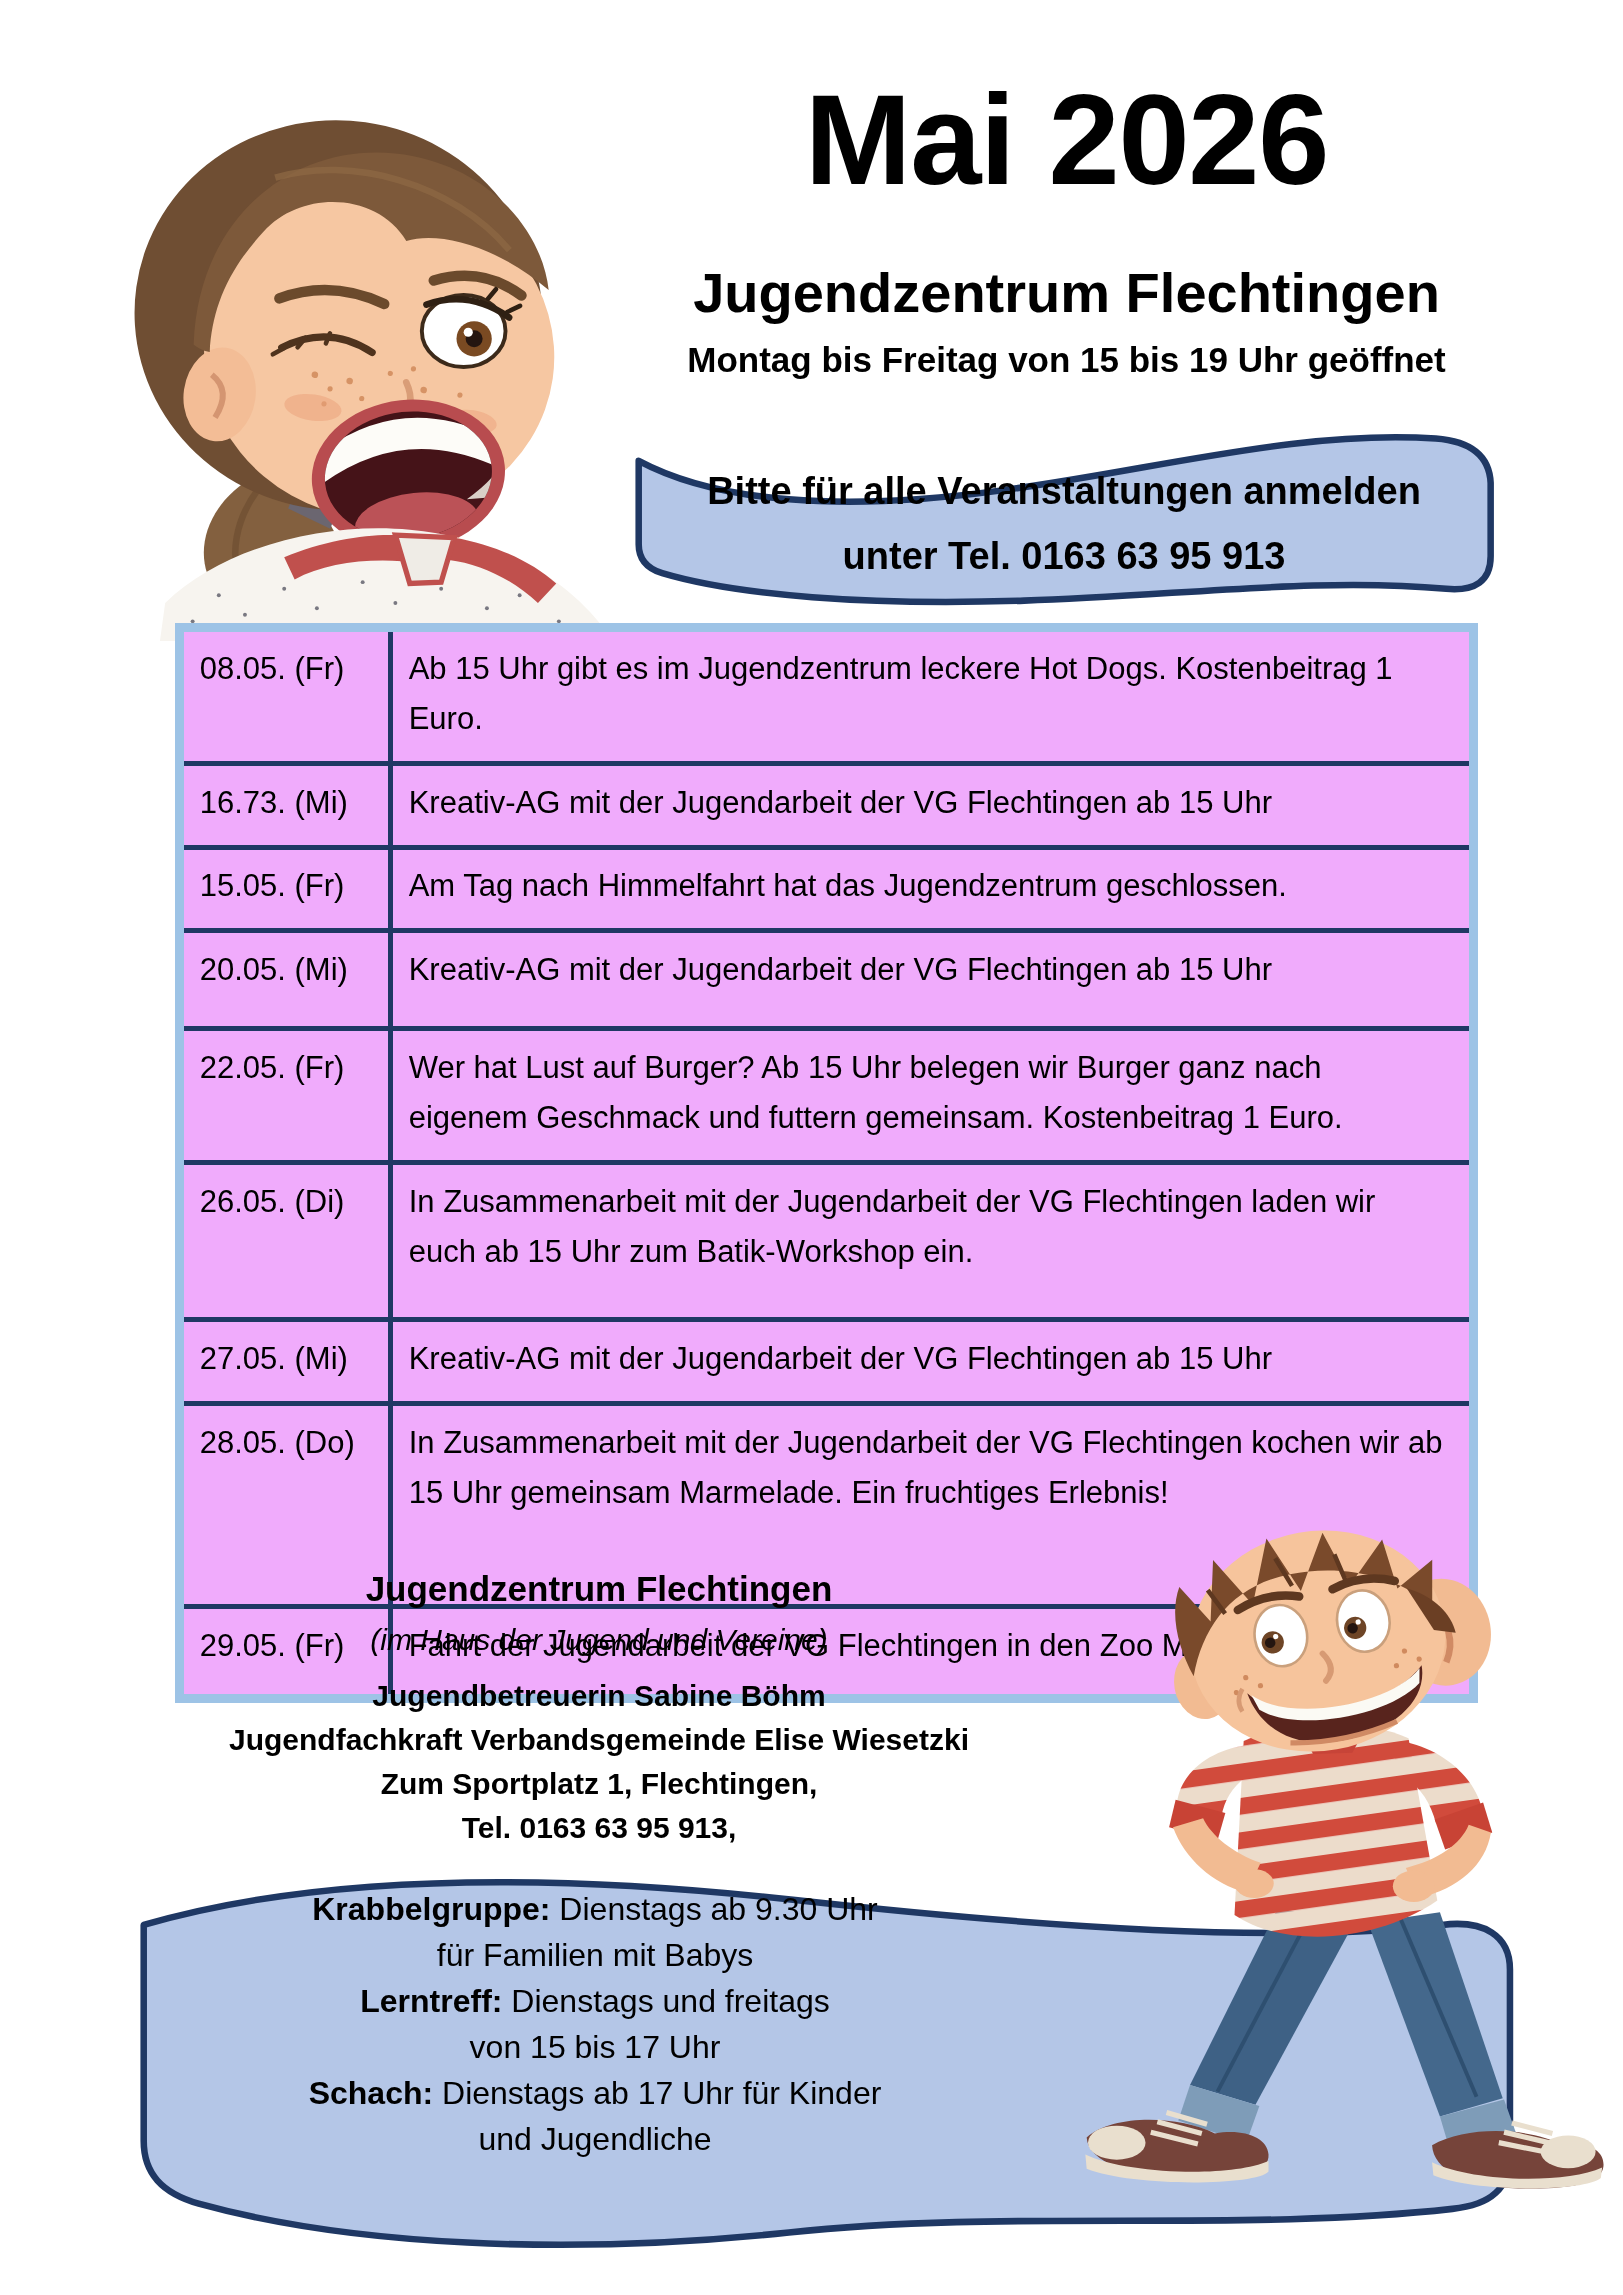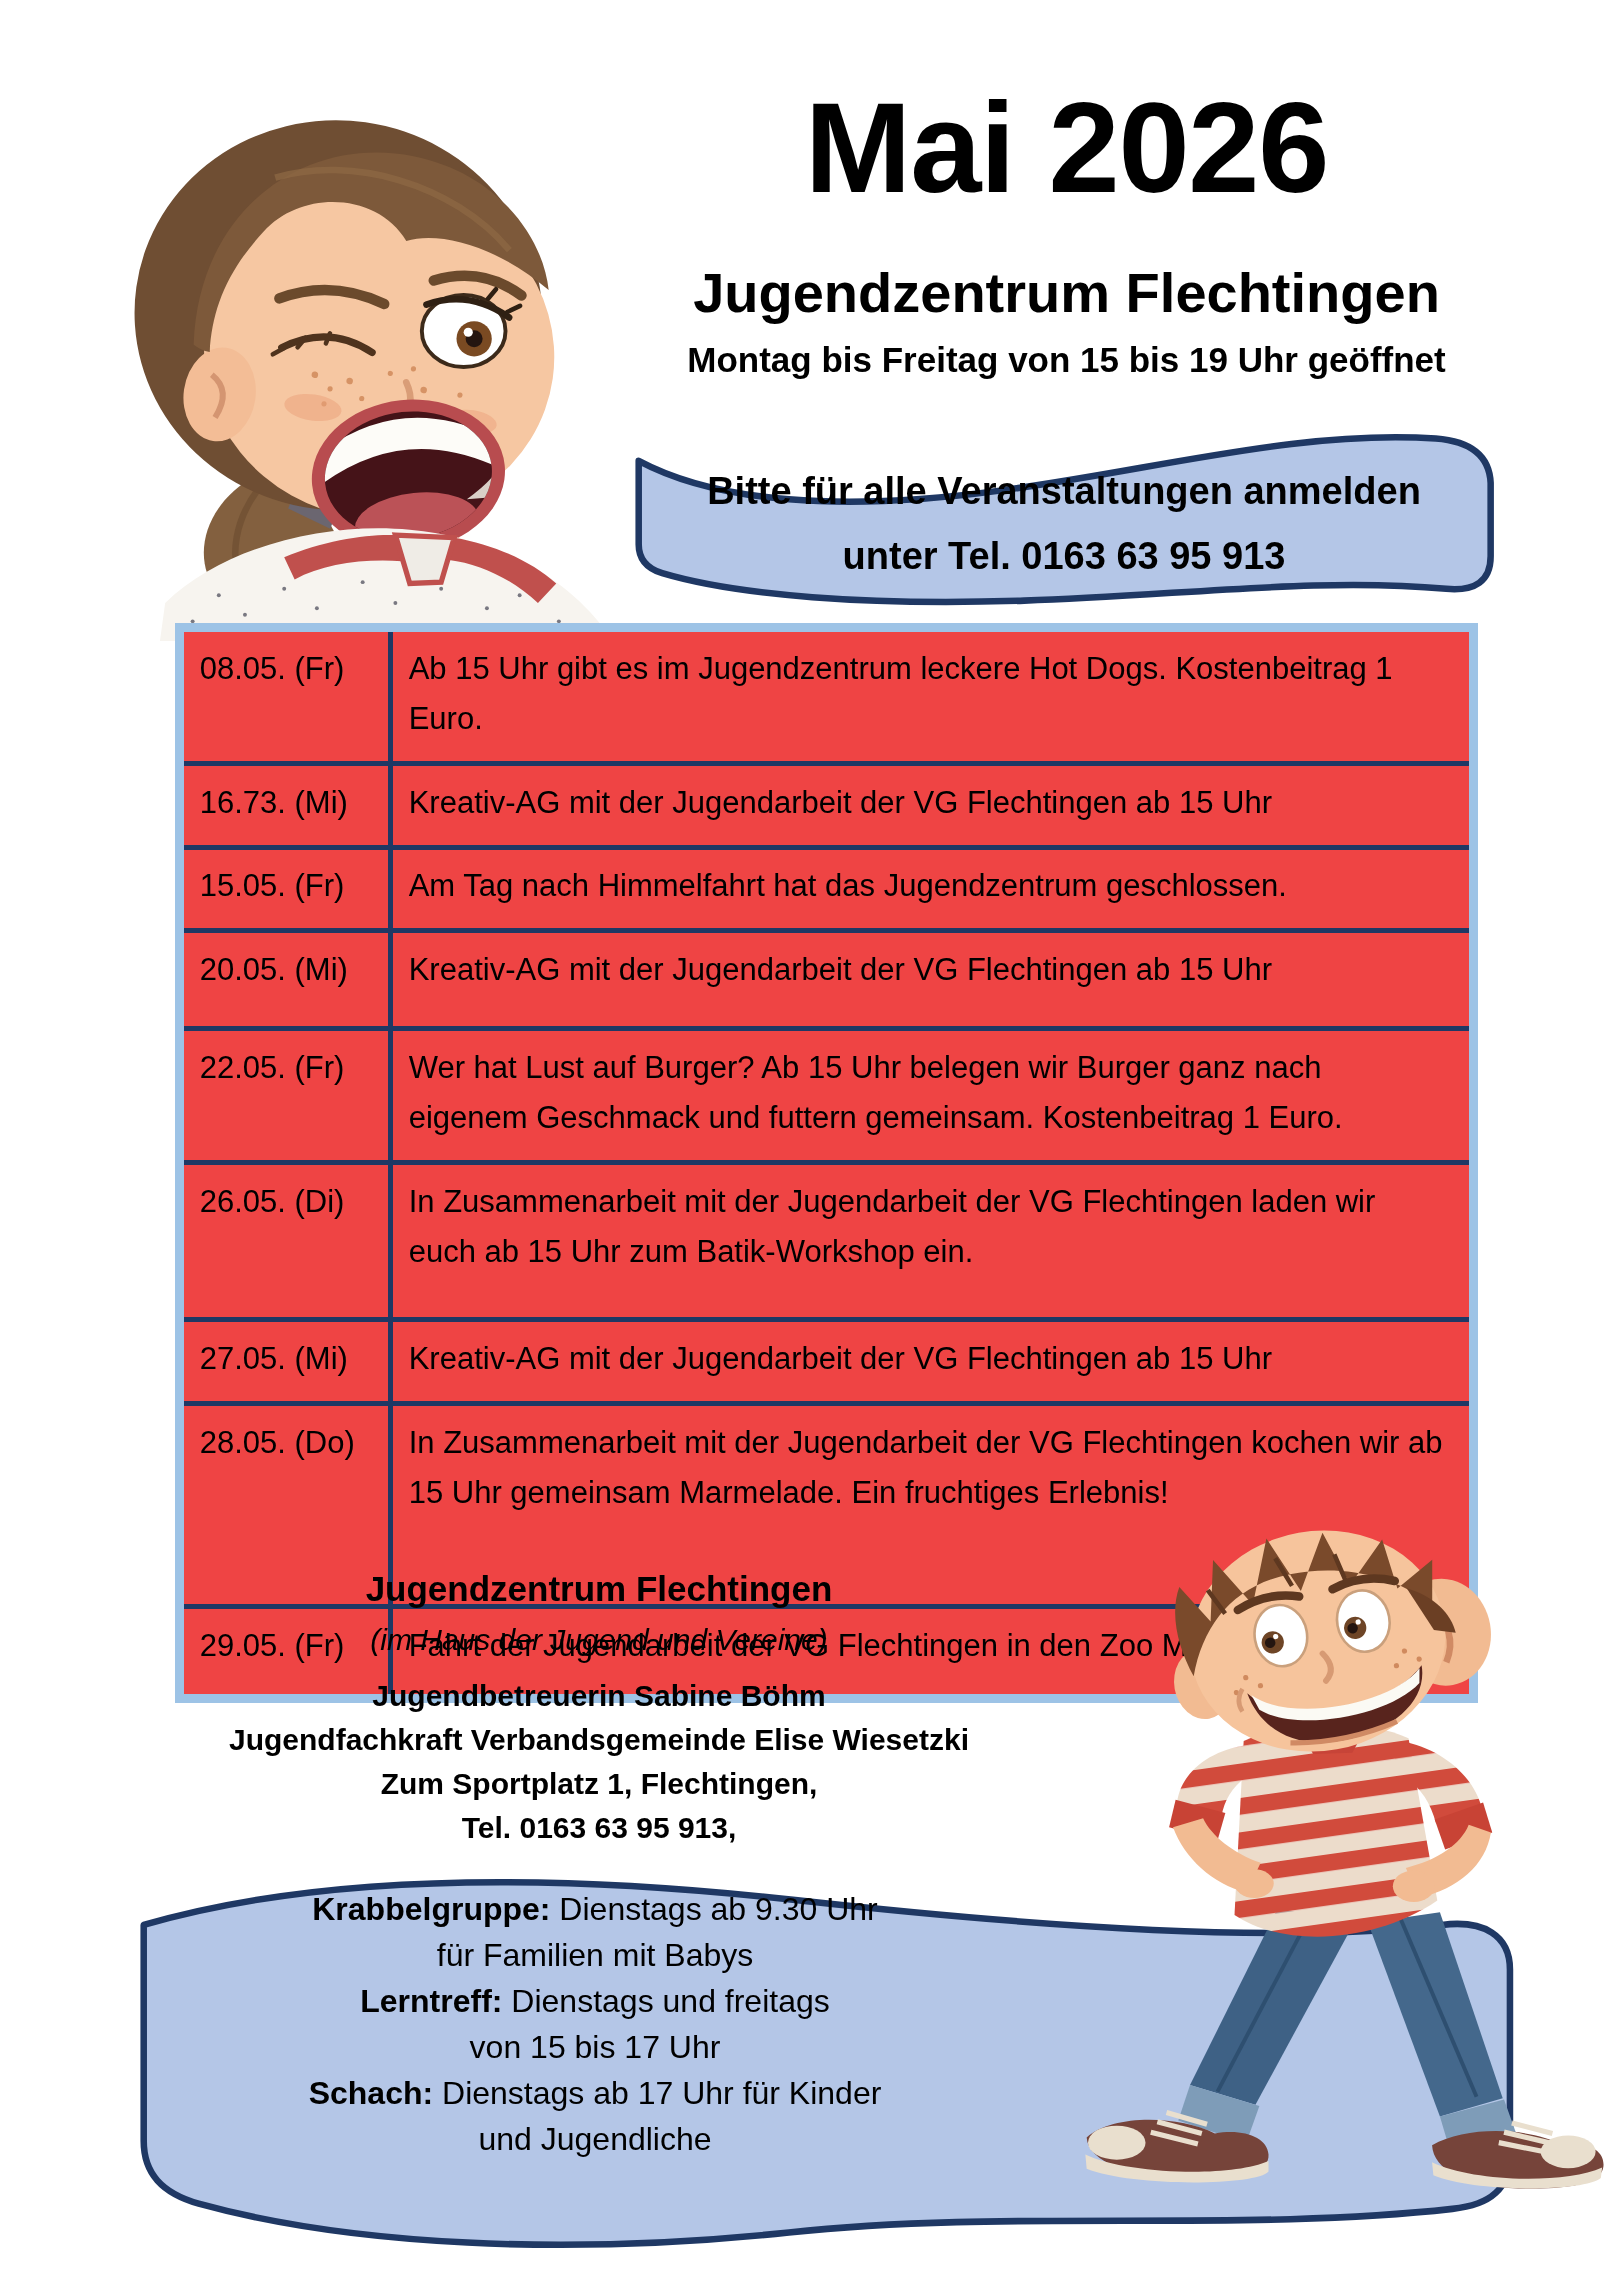--- a/index.html
+++ b/index.html
@@ -9,37 +9,37 @@
     --table-inner:#1f3864;
     --text:#000000;
   }
   *{margin:0;padding:0;box-sizing:border-box;}
   html,body{background:#ffffff;}
   body{font-family:"Liberation Sans", sans-serif;color:var(--text);}
   .page{position:relative;width:1623px;height:2295px;background:#ffffff;overflow:hidden;}
 
   
   .title-block{position:absolute;left:615px;top:0;width:903px;text-align:center;}
-  .main-title{position:absolute;left:0;top:84px;width:100%;font-size:128px;font-weight:700;line-height:1;letter-spacing:-1.3px;}
+  .main-title{position:absolute;left:0;top:76px;width:100%;font-size:128px;font-weight:700;line-height:1;letter-spacing:-1.3px;}
   .sub-title{position:absolute;left:0;top:260px;width:100%;font-size:56px;font-weight:700;}
   .hours-line{position:absolute;left:0;top:340px;width:100%;font-size:35px;font-weight:700;}
 
   
   .banner-svg{position:absolute;}
   .banner-shape{fill:var(--banner-fill);stroke:var(--banner-stroke);stroke-width:10;stroke-linejoin:round;}
   .banner-top-text{position:absolute;left:645px;top:459px;width:838px;text-align:center;
     font-size:38px;font-weight:700;line-height:65px;}
   .banner-bottom-text{position:absolute;left:186px;top:1886px;width:818px;text-align:center;
     font-size:32px;line-height:46px;}
   .banner-bottom-text .b{font-weight:700;}
 
   
   table.events{position:absolute;left:175px;top:623px;width:1303px;
     border-collapse:collapse;border:9.8px solid var(--table-outer);background:#fff;}
-  table.events td{border:5.9px solid var(--table-inner);background:#ef4444;vertical-align:top;
+  table.events td{border:5.9px solid var(--table-inner);background:#f0abfc;vertical-align:top;
     font-size:31px;line-height:50px;padding:11.8px 18.3px 17px 15.7px;}
   table.events td.date{width:211px;white-space:nowrap;}
   table.events tr td{border-left:none;}
   table.events tr td:first-child{border-left:none;}
   table.events tr td.date{border-left:0;}
   table.events tr:first-child td{border-top:0;}
   table.events tr:last-child td{border-bottom:0;}
   table.events td.desc{border-right:0;padding-right:26px;}
   table.events tr:nth-child(4) td{height:98px;}
   table.events tr:nth-child(6) td{height:157px;}

